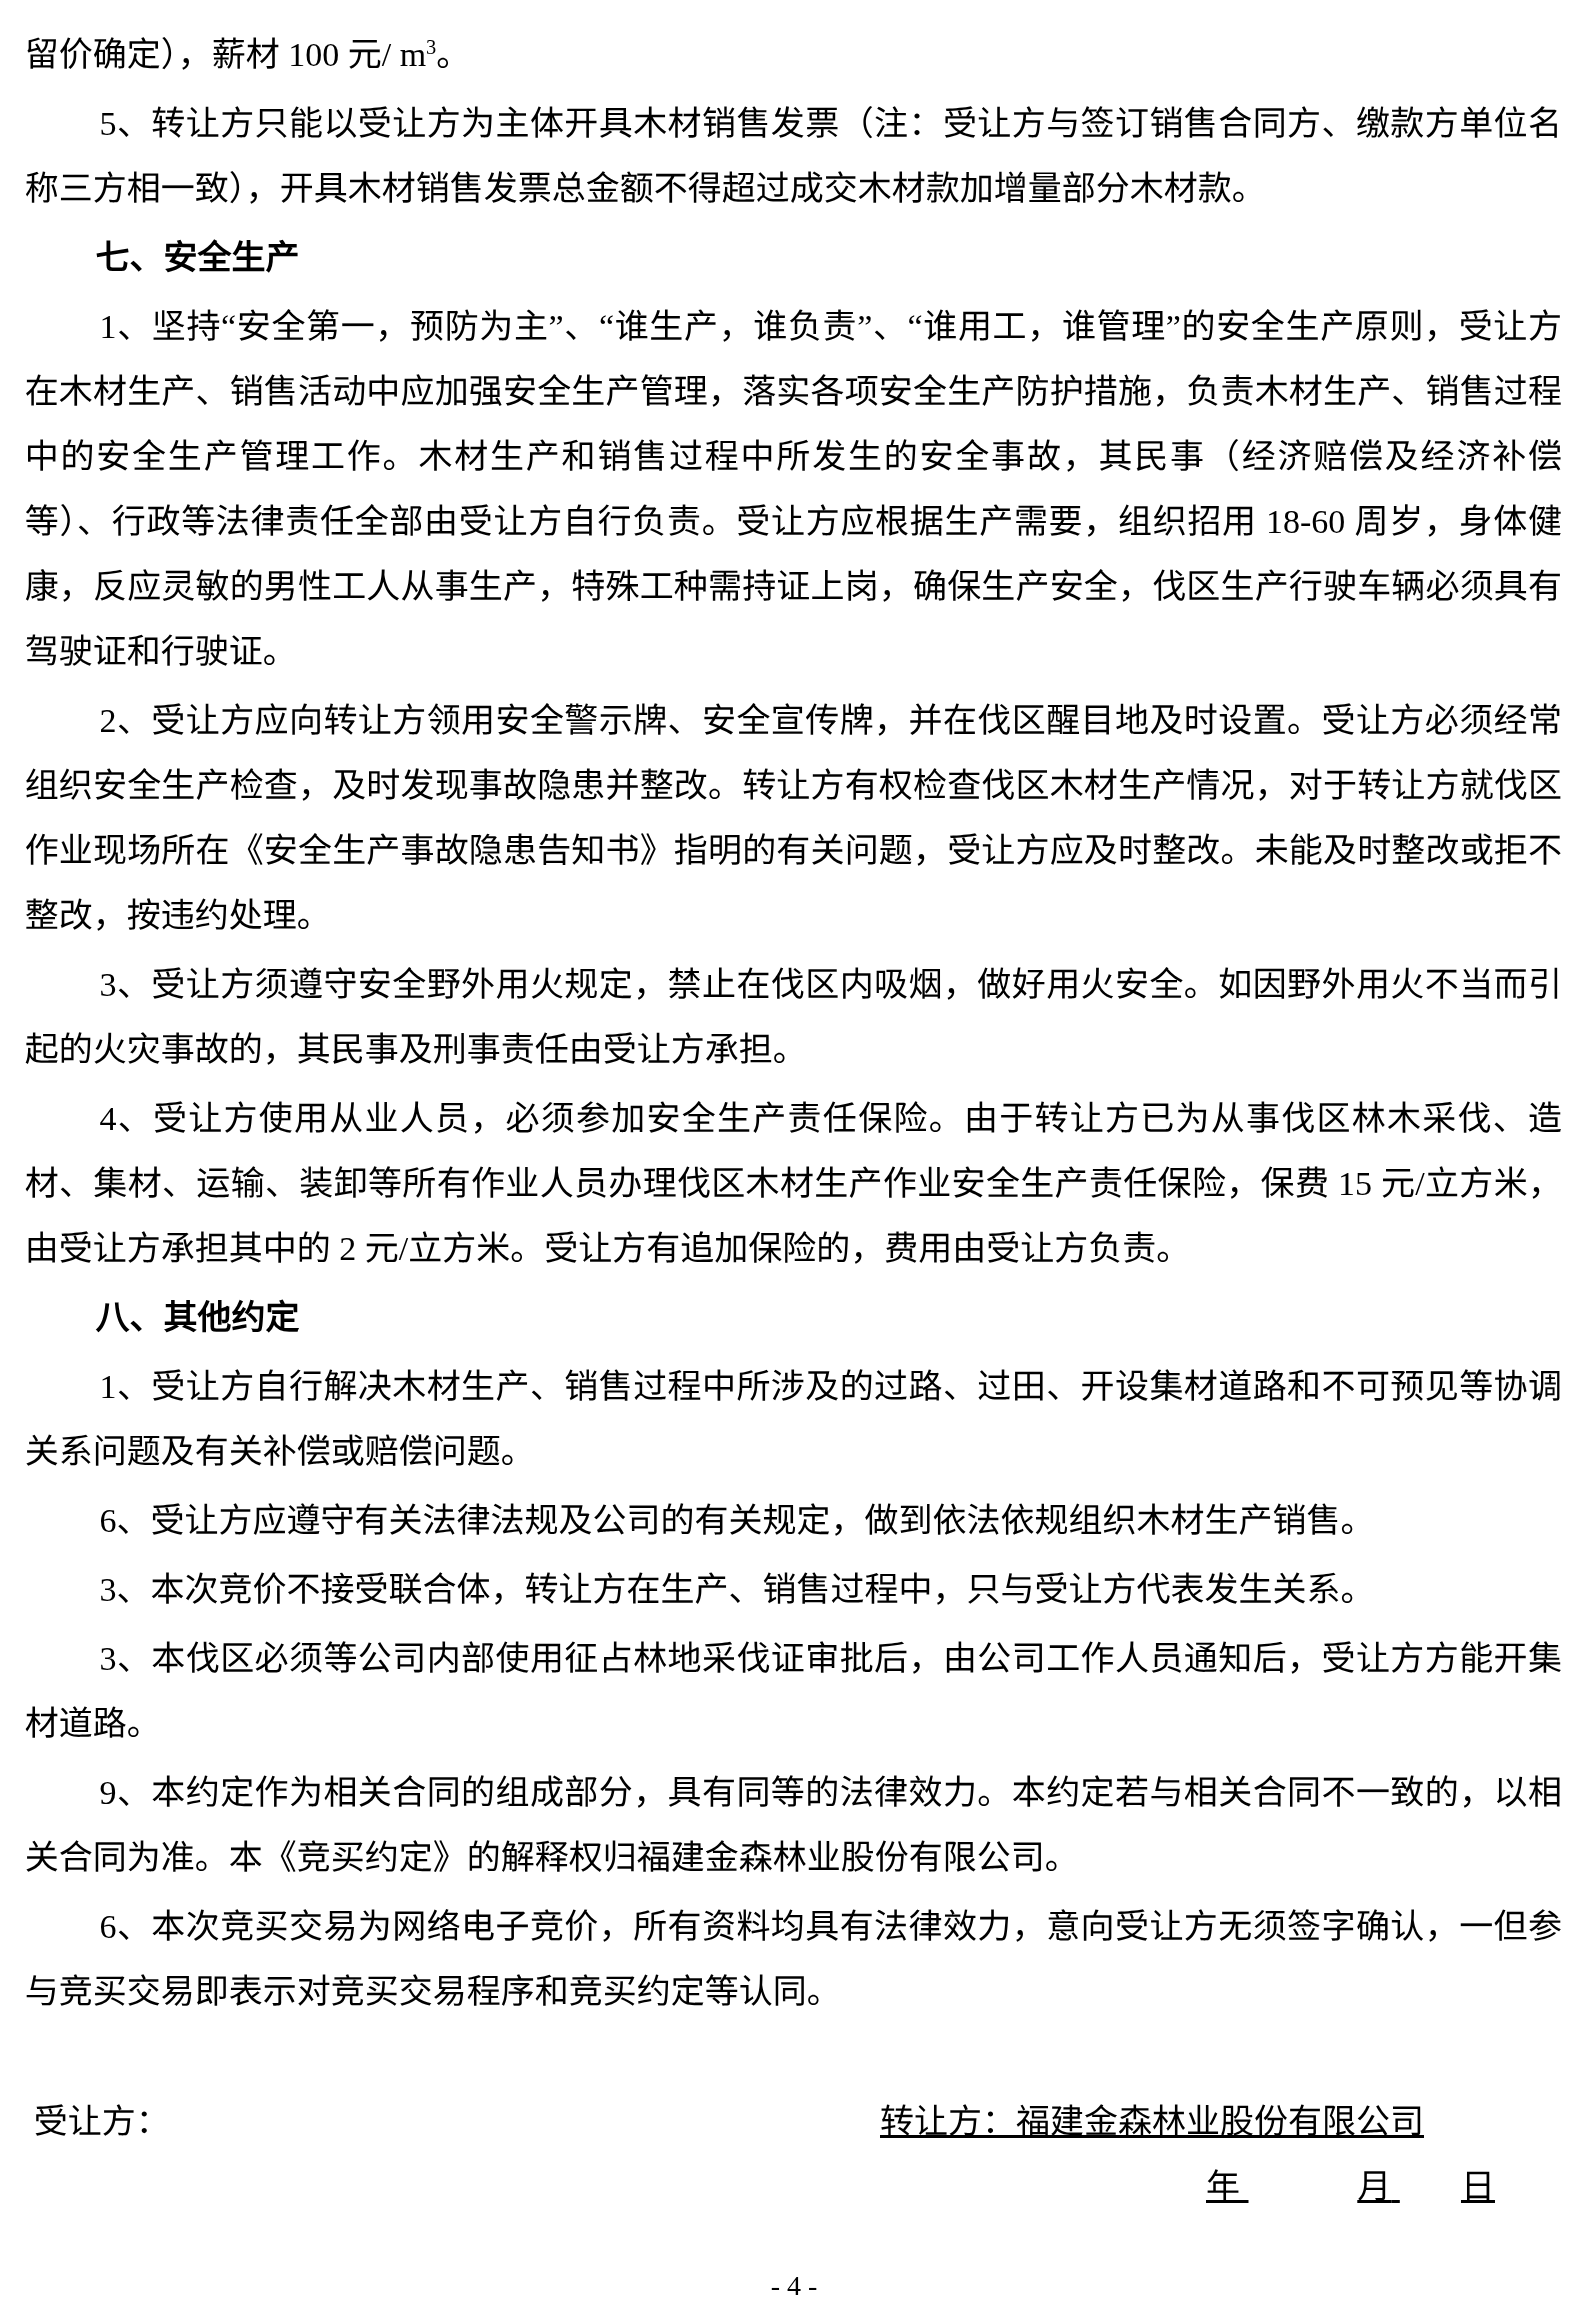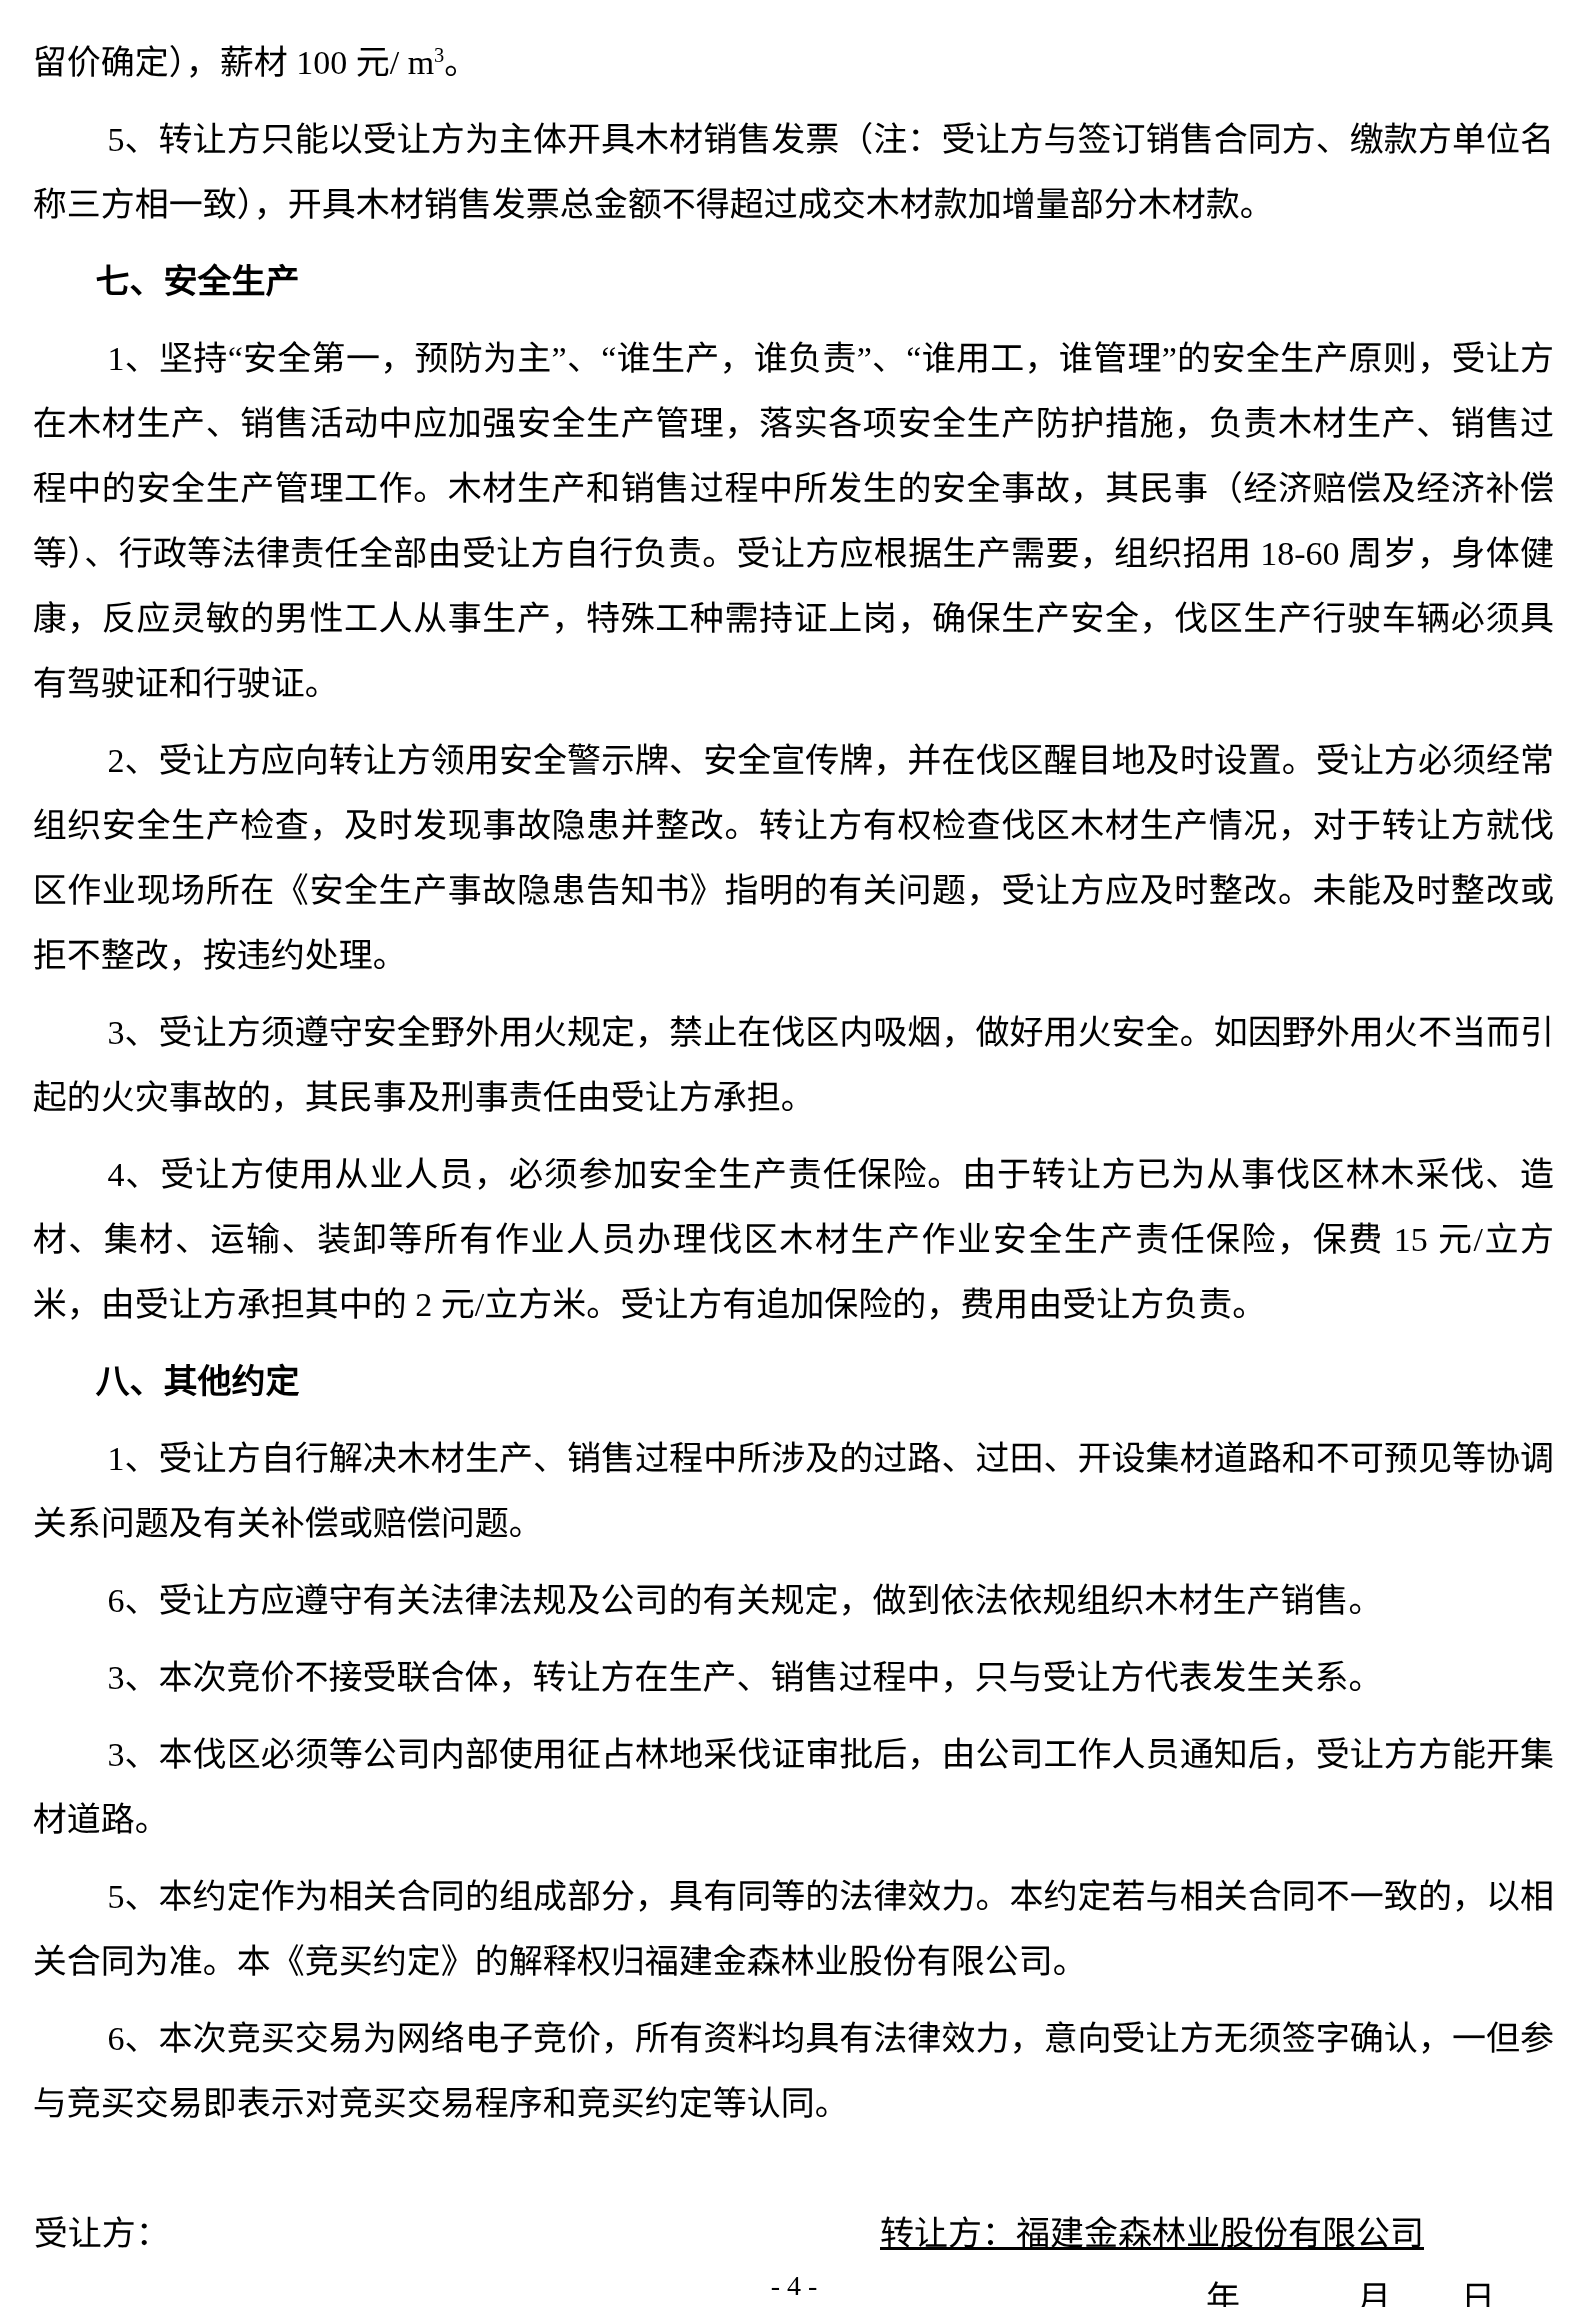--- a/index.html
+++ b/index.html
@@ -20,21 +20,21 @@
     position: absolute;
     left: 20.7px;
     right: 22px;
     top: 17.7px;
     font-size: 34px;
     line-height: 65px;
     text-align: justify;
     text-justify: inter-ideograph;
   }
   .para {
-    margin: 12px;
+    margin: 4px;
     text-indent: 2.2em;
   }
   .para.continuation {
     text-indent: 0;
   }
   .heading {
     margin: 0;
     font-size: 34px;
     font-weight: bold;
     text-indent: 2.2em;
@@ -95,21 +95,21 @@
     <p class="para">2、受让方应向转让方领用安全警示牌、安全宣传牌，并在伐区醒目地及时设置。受让方必须经常组织安全生产检查，及时发现事故隐患并整改。转让方有权检查伐区木材生产情况，对于转让方就伐区作业现场所在《安全生产事故隐患告知书》指明的有关问题，受让方应及时整改。未能及时整改或拒不整改，按违约处理。</p>
     <p class="para">3、受让方须遵守安全野外用火规定，禁止在伐区内吸烟，做好用火安全。如因野外用火不当而引起的火灾事故的，其民事及刑事责任由受让方承担。</p>
     <p class="para">4、受让方使用从业人员，必须参加安全生产责任保险。由于转让方已为从事伐区林木采伐、造材、集材、运输、装卸等所有作业人员办理伐区木材生产作业安全生产责任保险，保费 15 元/立方米，由受让方承担其中的 2 元/立方米。受让方有追加保险的，费用由受让方负责。</p>
 
     <h2 class="heading">八、其他约定</h2>
 
     <p class="para">1、受让方自行解决木材生产、销售过程中所涉及的过路、过田、开设集材道路和不可预见等协调关系问题及有关补偿或赔偿问题。</p>
     <p class="para">6、受让方应遵守有关法律法规及公司的有关规定，做到依法依规组织木材生产销售。</p>
     <p class="para">3、本次竞价不接受联合体，转让方在生产、销售过程中，只与受让方代表发生关系。</p>
     <p class="para">3、本伐区必须等公司内部使用征占林地采伐证审批后，由公司工作人员通知后，受让方方能开集材道路。</p>
-    <p class="para">5、本约定作为相关合同的组成部分，具有同等的法律效力。本约定若与相关合同不一致的，以相关合同为准。本《竞买约定》的解释权归福建金森林业股份有限公司。</p>
+    <p class="para">9、本约定作为相关合同的组成部分，具有同等的法律效力。本约定若与相关合同不一致的，以相关合同为准。本《竞买约定》的解释权归福建金森林业股份有限公司。</p>
     <p class="para">6、本次竞买交易为网络电子竞价，所有资料均具有法律效力，意向受让方无须签字确认，一但参与竞买交易即表示对竞买交易程序和竞买约定等认同。</p>
 
     <div class="sig-row">
       <div class="sig-left">受让方：</div>
       <div class="sig-right">
         <div class="sig-transferor">转让方：福建金森林业股份有限公司</div>
         <div class="date-line">
           <span class="date-year">年</span>
           <span class="date-month">月</span>
           <span class="date-day">日</span>

